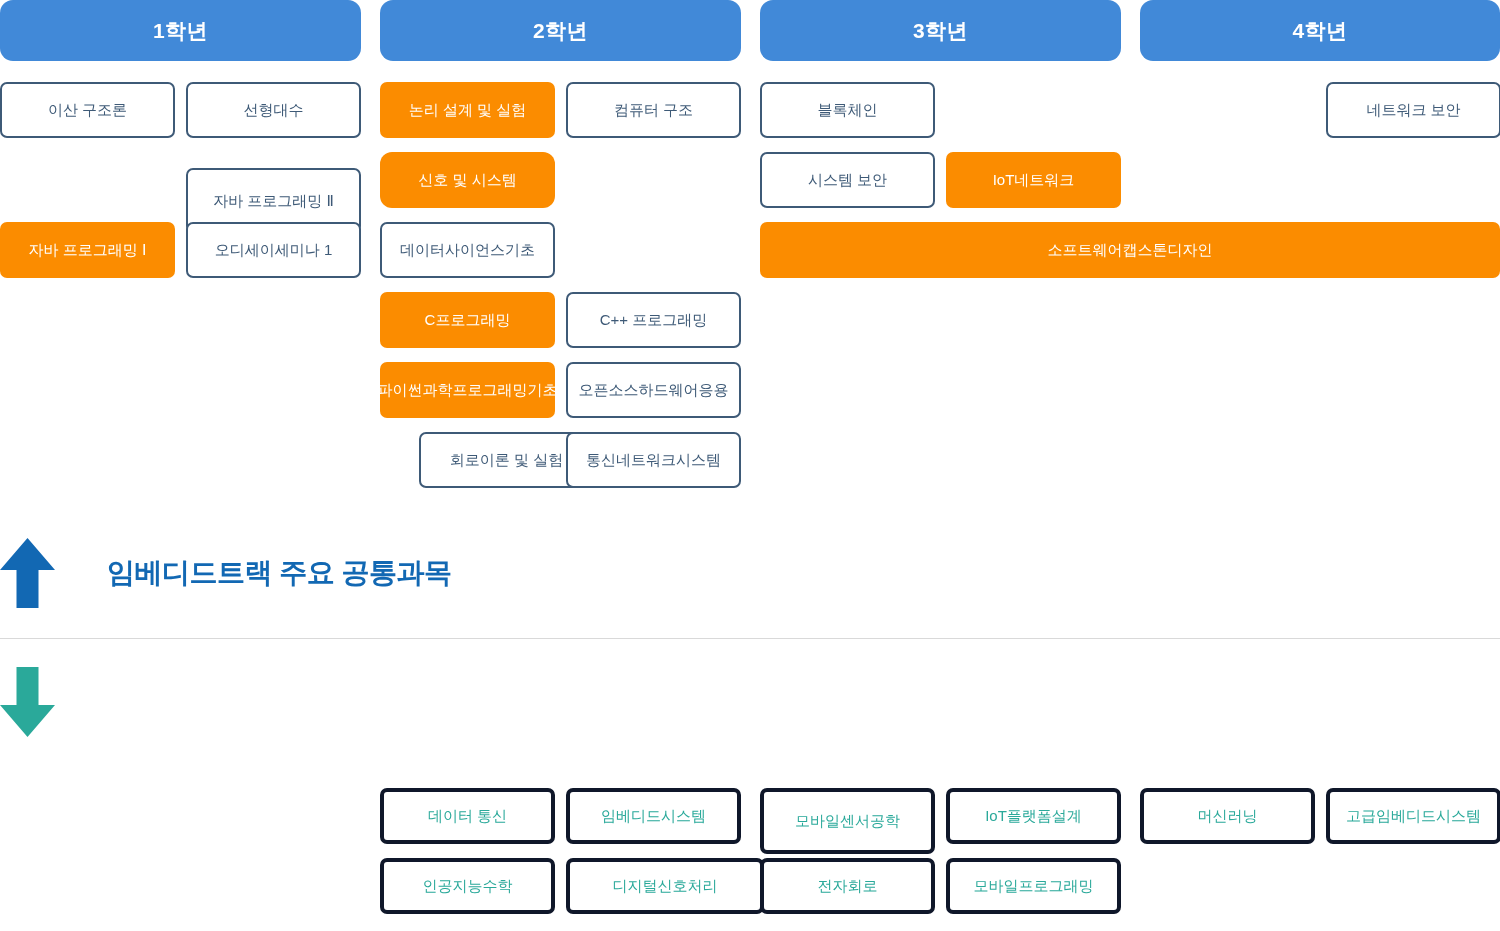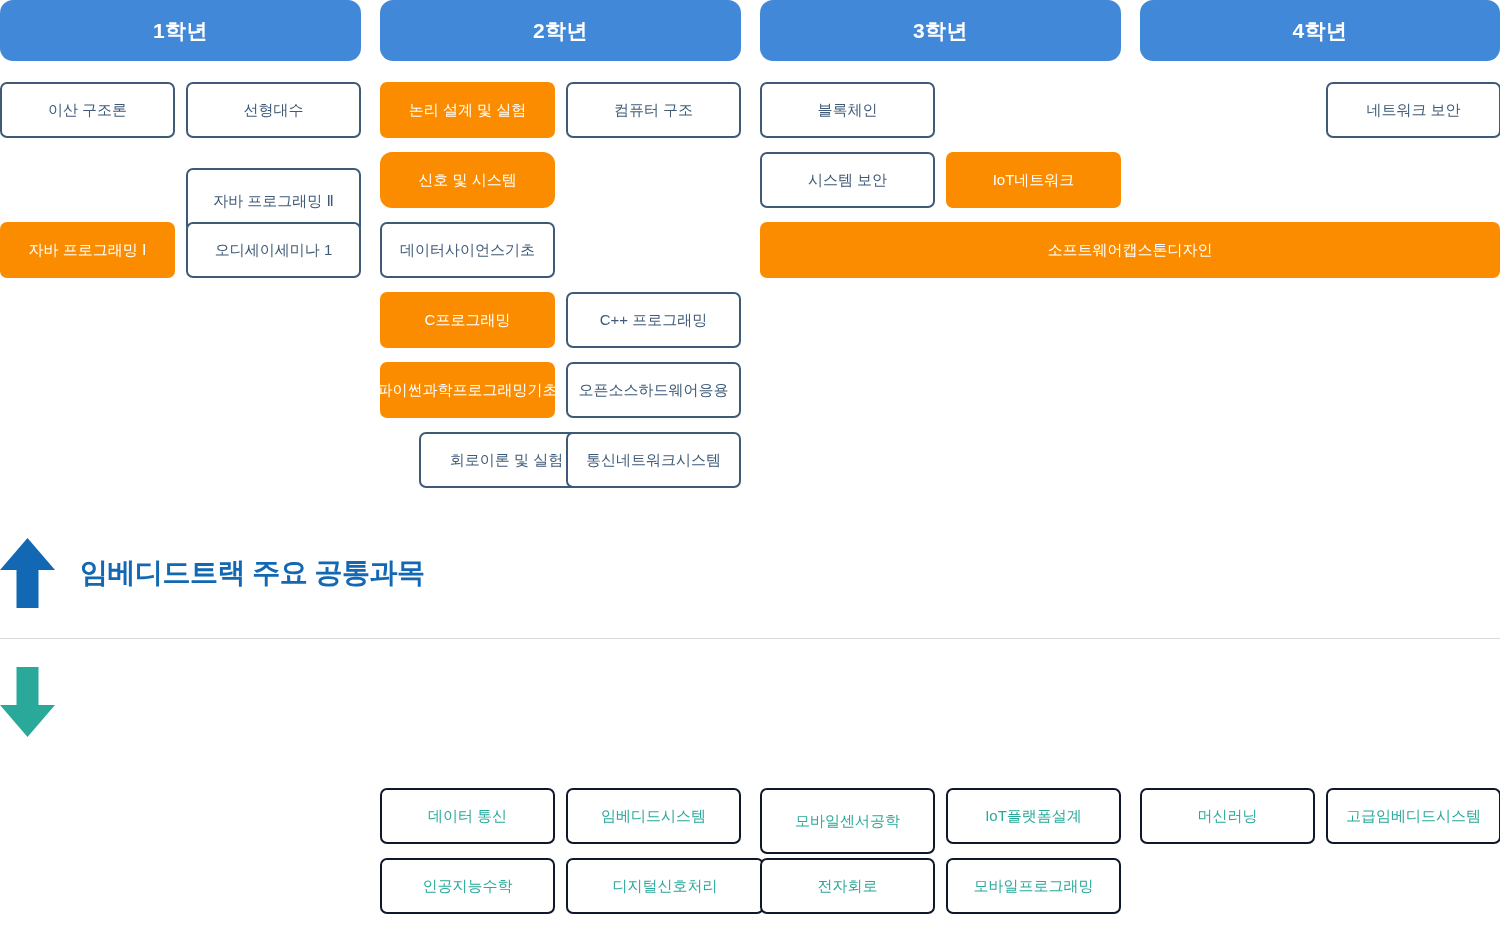--- a/index.html
+++ b/index.html
@@ -5,23 +5,23 @@
   html,body{margin:0;padding:0;background:#fff;font-family:"Liberation Sans",sans-serif;}
   #canvas{position:relative;width:1500px;height:931px;background:#fff;overflow:hidden;}
   .year-header{position:absolute;top:0;height:61px;background:#4189d8;color:#fff;
     font-weight:bold;font-size:21px;display:flex;align-items:center;justify-content:center;
     border-radius:13px;letter-spacing:0.5px;}
   .course{position:absolute;height:56px;box-sizing:border-box;display:flex;align-items:center;
     justify-content:center;font-size:15px;border-radius:7px;text-align:center;
     white-space:nowrap;line-height:1.2;}
   .course.outline{background:#fff;border:2px solid #3e5a77;color:#3e5a77;}
   .course.orange{background:#fb8c00;color:#fff;border:none;}
-  .course.teal{background:#fff;border:2px solid #0f172a;color:#2aa99a;}
+  .course.teal{background:#fff;border:4px solid #0f172a;color:#2aa99a;}
   .section-title-row{position:absolute;left:0;display:flex;align-items:center;}
-  .section-title{font-size:28px;font-weight:bold;margin-left:25px;letter-spacing:-0.5px;}
+  .section-title{font-size:28px;font-weight:bold;margin-left:52px;letter-spacing:-0.5px;}
   .title-blue{color:#1268b3;}
   .title-teal{color:#2aa99a;}
   .divider{position:absolute;left:0;top:638px;width:1500px;height:0;border-top:1px solid #d9d9d9;}
   .arrow-svg{display:block;}
 </style>
 </head>
 <body>
 
 <div id="canvas">
 

